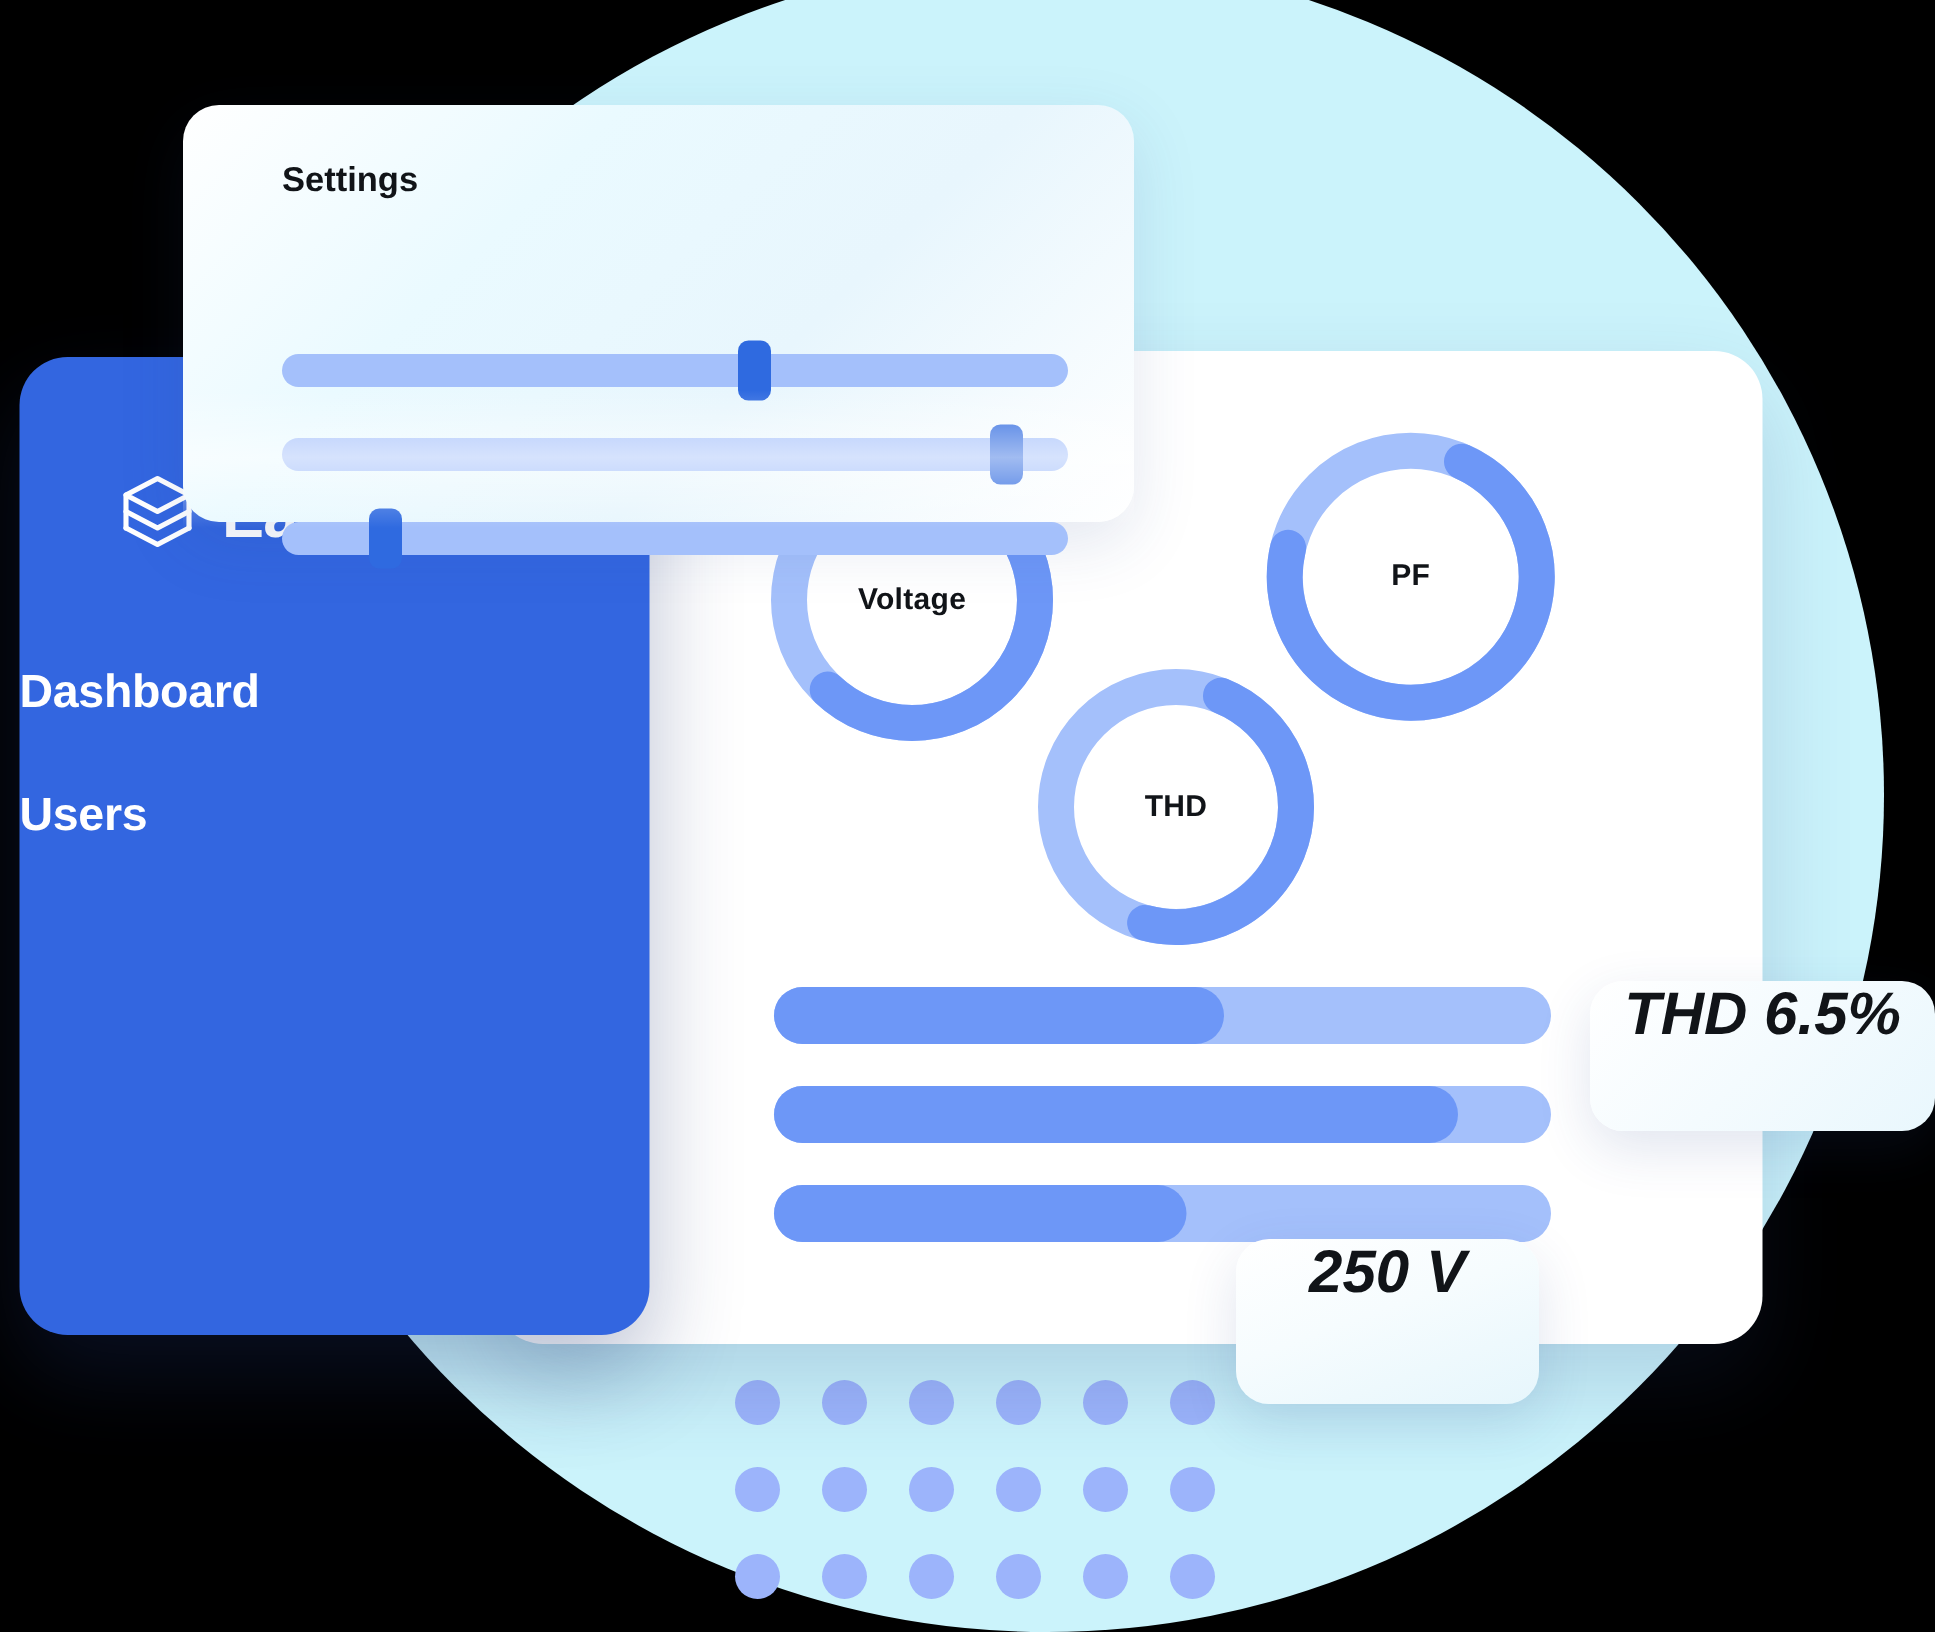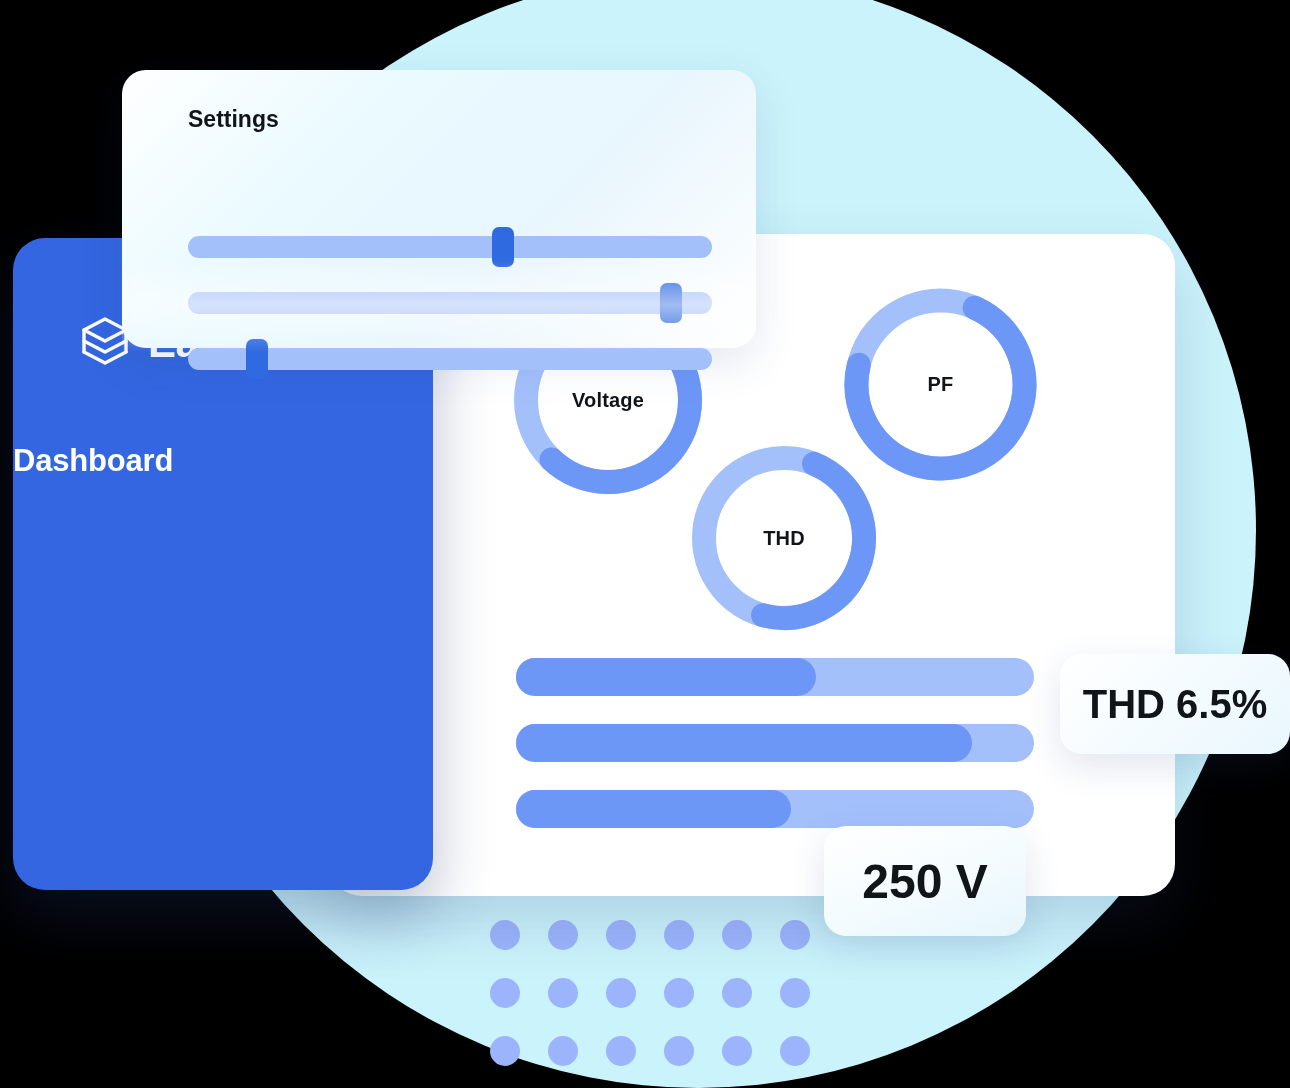--- a/index.html
+++ b/index.html
@@ -77,30 +77,31 @@
   
   .settings-fade{
     position:absolute;left:122px;top:240px;width:634px;height:112px;
     background:linear-gradient(to bottom,rgba(255,255,255,0) 0%,rgba(255,255,255,.0) 18%,rgba(255,255,255,.55) 58%,rgba(255,255,255,0) 100%);
     pointer-events:none;
   }
 
   
   .badge{
     position:absolute;border-radius:22px;
-    display:flex;align-items:center;justify-content:center;
+    display:flex;justify-content:center;
     font-weight:700;color:#111418;
     box-shadow:0 12px 36px rgba(40,70,140,.14);
+    font-style:italic;
   }
   #badge-thd{
     left:1060px;top:654px;width:230px;height:100px;font-size:40px;
     background:linear-gradient(135deg,#ffffff 0%,#f4fbfe 50%,#e9f7fd 100%);
   }
   #badge-voltage{
-    left:824px;top:826px;width:202px;height:110px;font-size:48px;
+    left:824px;top:826px;width:202px;height:110px;font-size:40px;
     background:linear-gradient(160deg,#ffffff 0%,#f6fcfe 45%,#e6f6fc 100%);
   }
 </style>
 </head>
 <body>
 
 <div class="stage">
 
   <div class="bg-circle"></div>
 
@@ -175,20 +176,23 @@
         <path d="M50 18 L50 40"></path>
       </svg>
     </span>
     <span class="brand-name">Eazgier</span>
   </div>
 
   <nav class="nav">
     <div class="nav-item">
       <span>Dashboard</span>
     </div>
+    <div class="nav-item">
+      <span>Users</span>
+    </div>
   </nav>
 
   <div class="settings">
     <div class="settings-title">Settings</div>
 
     <div class="slider s1">
       <span class="knob" style="left:58%"></span>
     </div>
     <div class="slider s2">
       <span class="knob" style="left:90%"></span>

